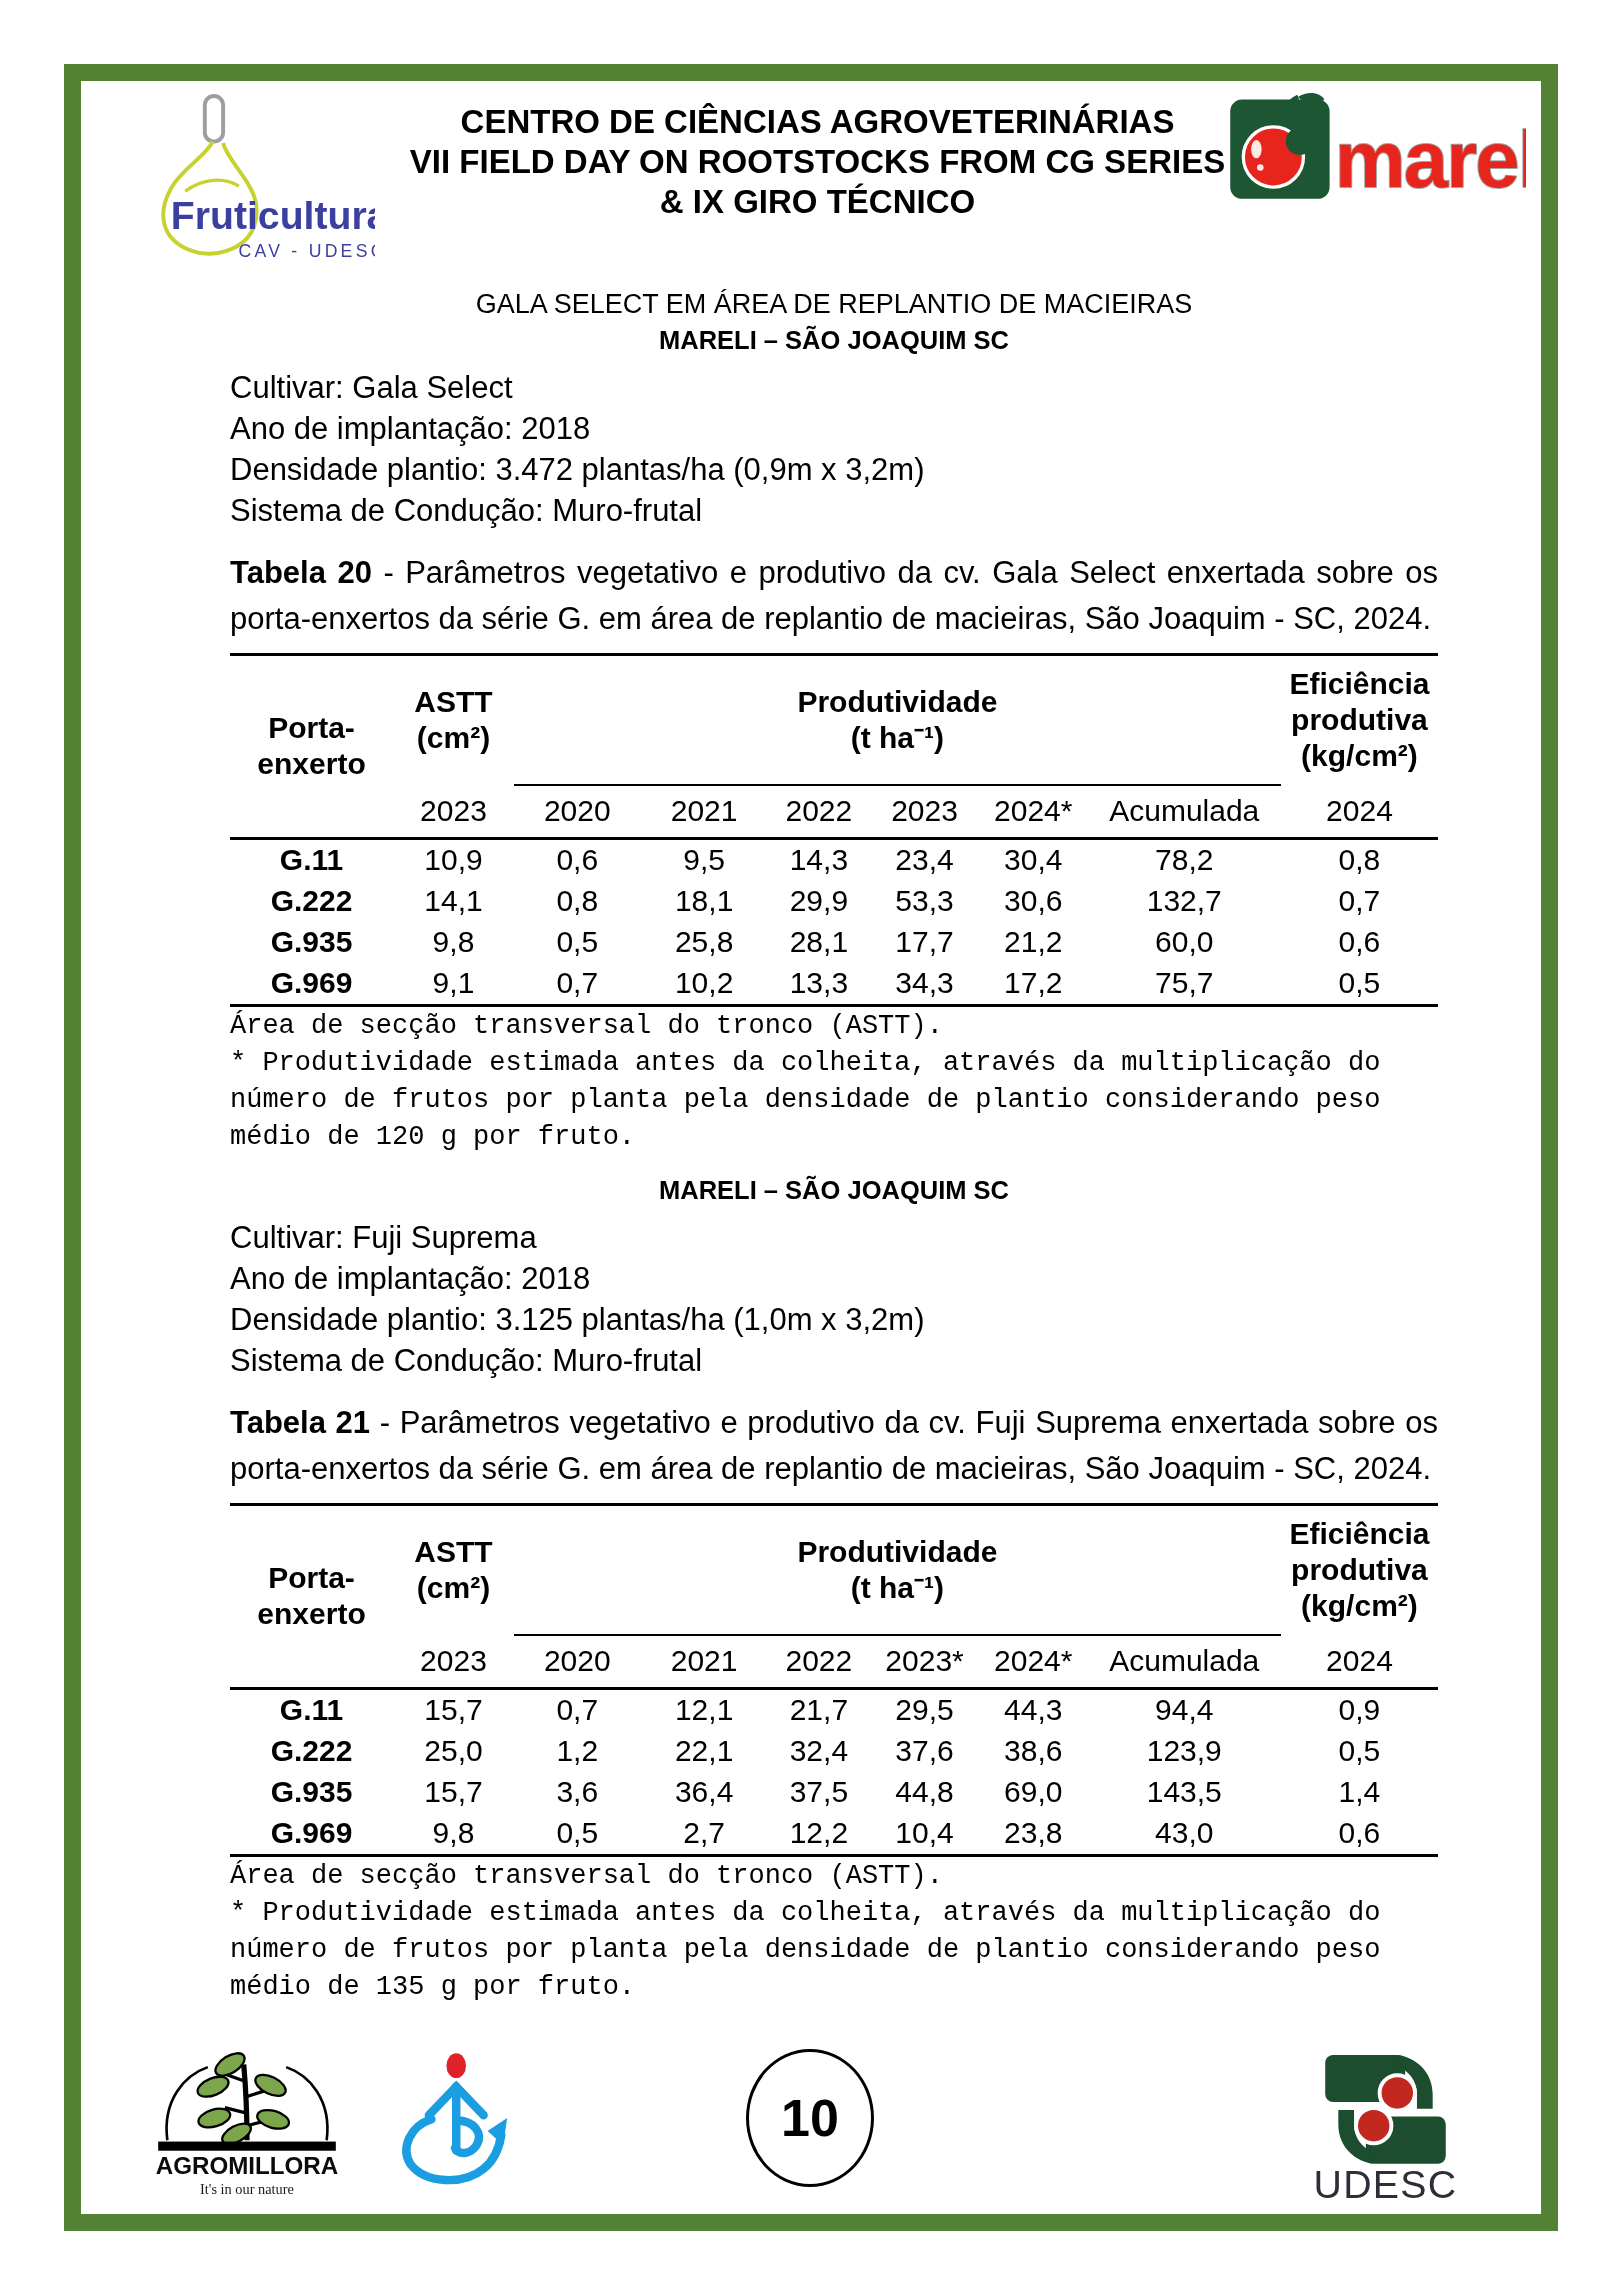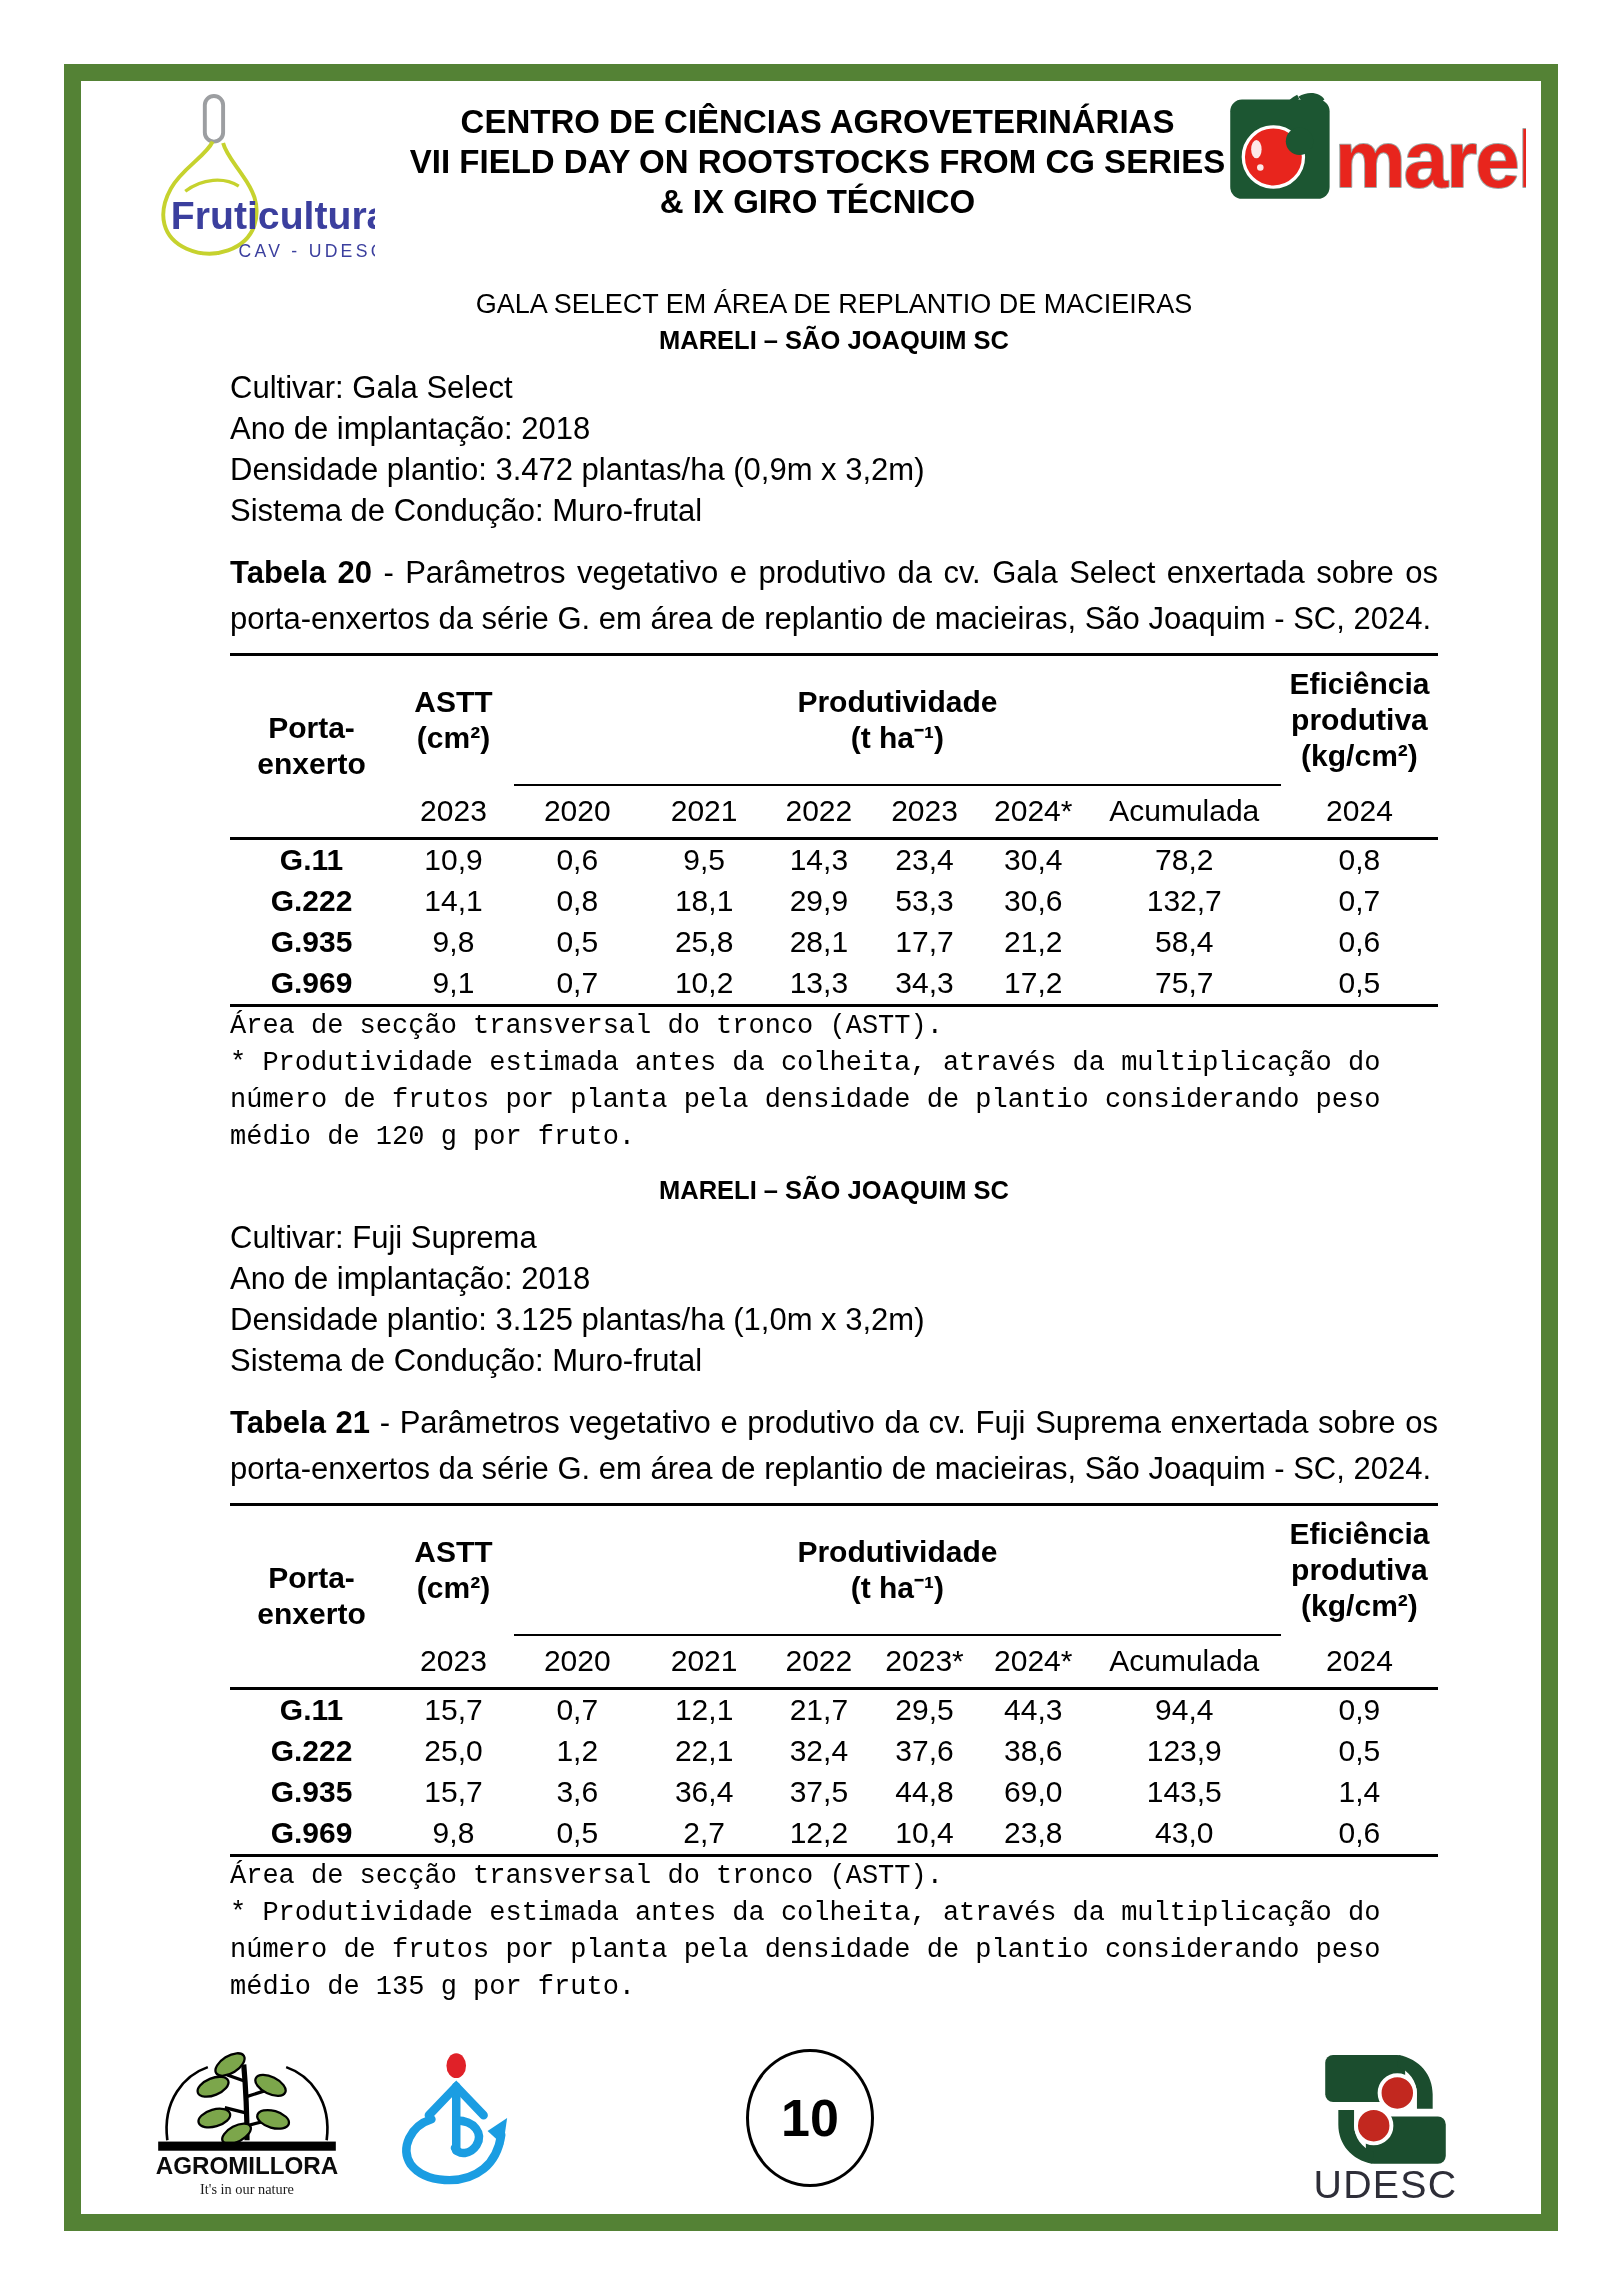--- a/index.html
+++ b/index.html
@@ -152,21 +152,21 @@
           <td>0,7</td>
         </tr>
         <tr>
           <td class="rowname">G.935</td>
           <td>9,8</td>
           <td>0,5</td>
           <td>25,8</td>
           <td>28,1</td>
           <td>17,7</td>
           <td>21,2</td>
-          <td>58,4</td>
+          <td>60,0</td>
           <td>0,6</td>
         </tr>
         <tr>
           <td class="rowname">G.969</td>
           <td>9,1</td>
           <td>0,7</td>
           <td>10,2</td>
           <td>13,3</td>
           <td>34,3</td>
           <td>17,2</td>

